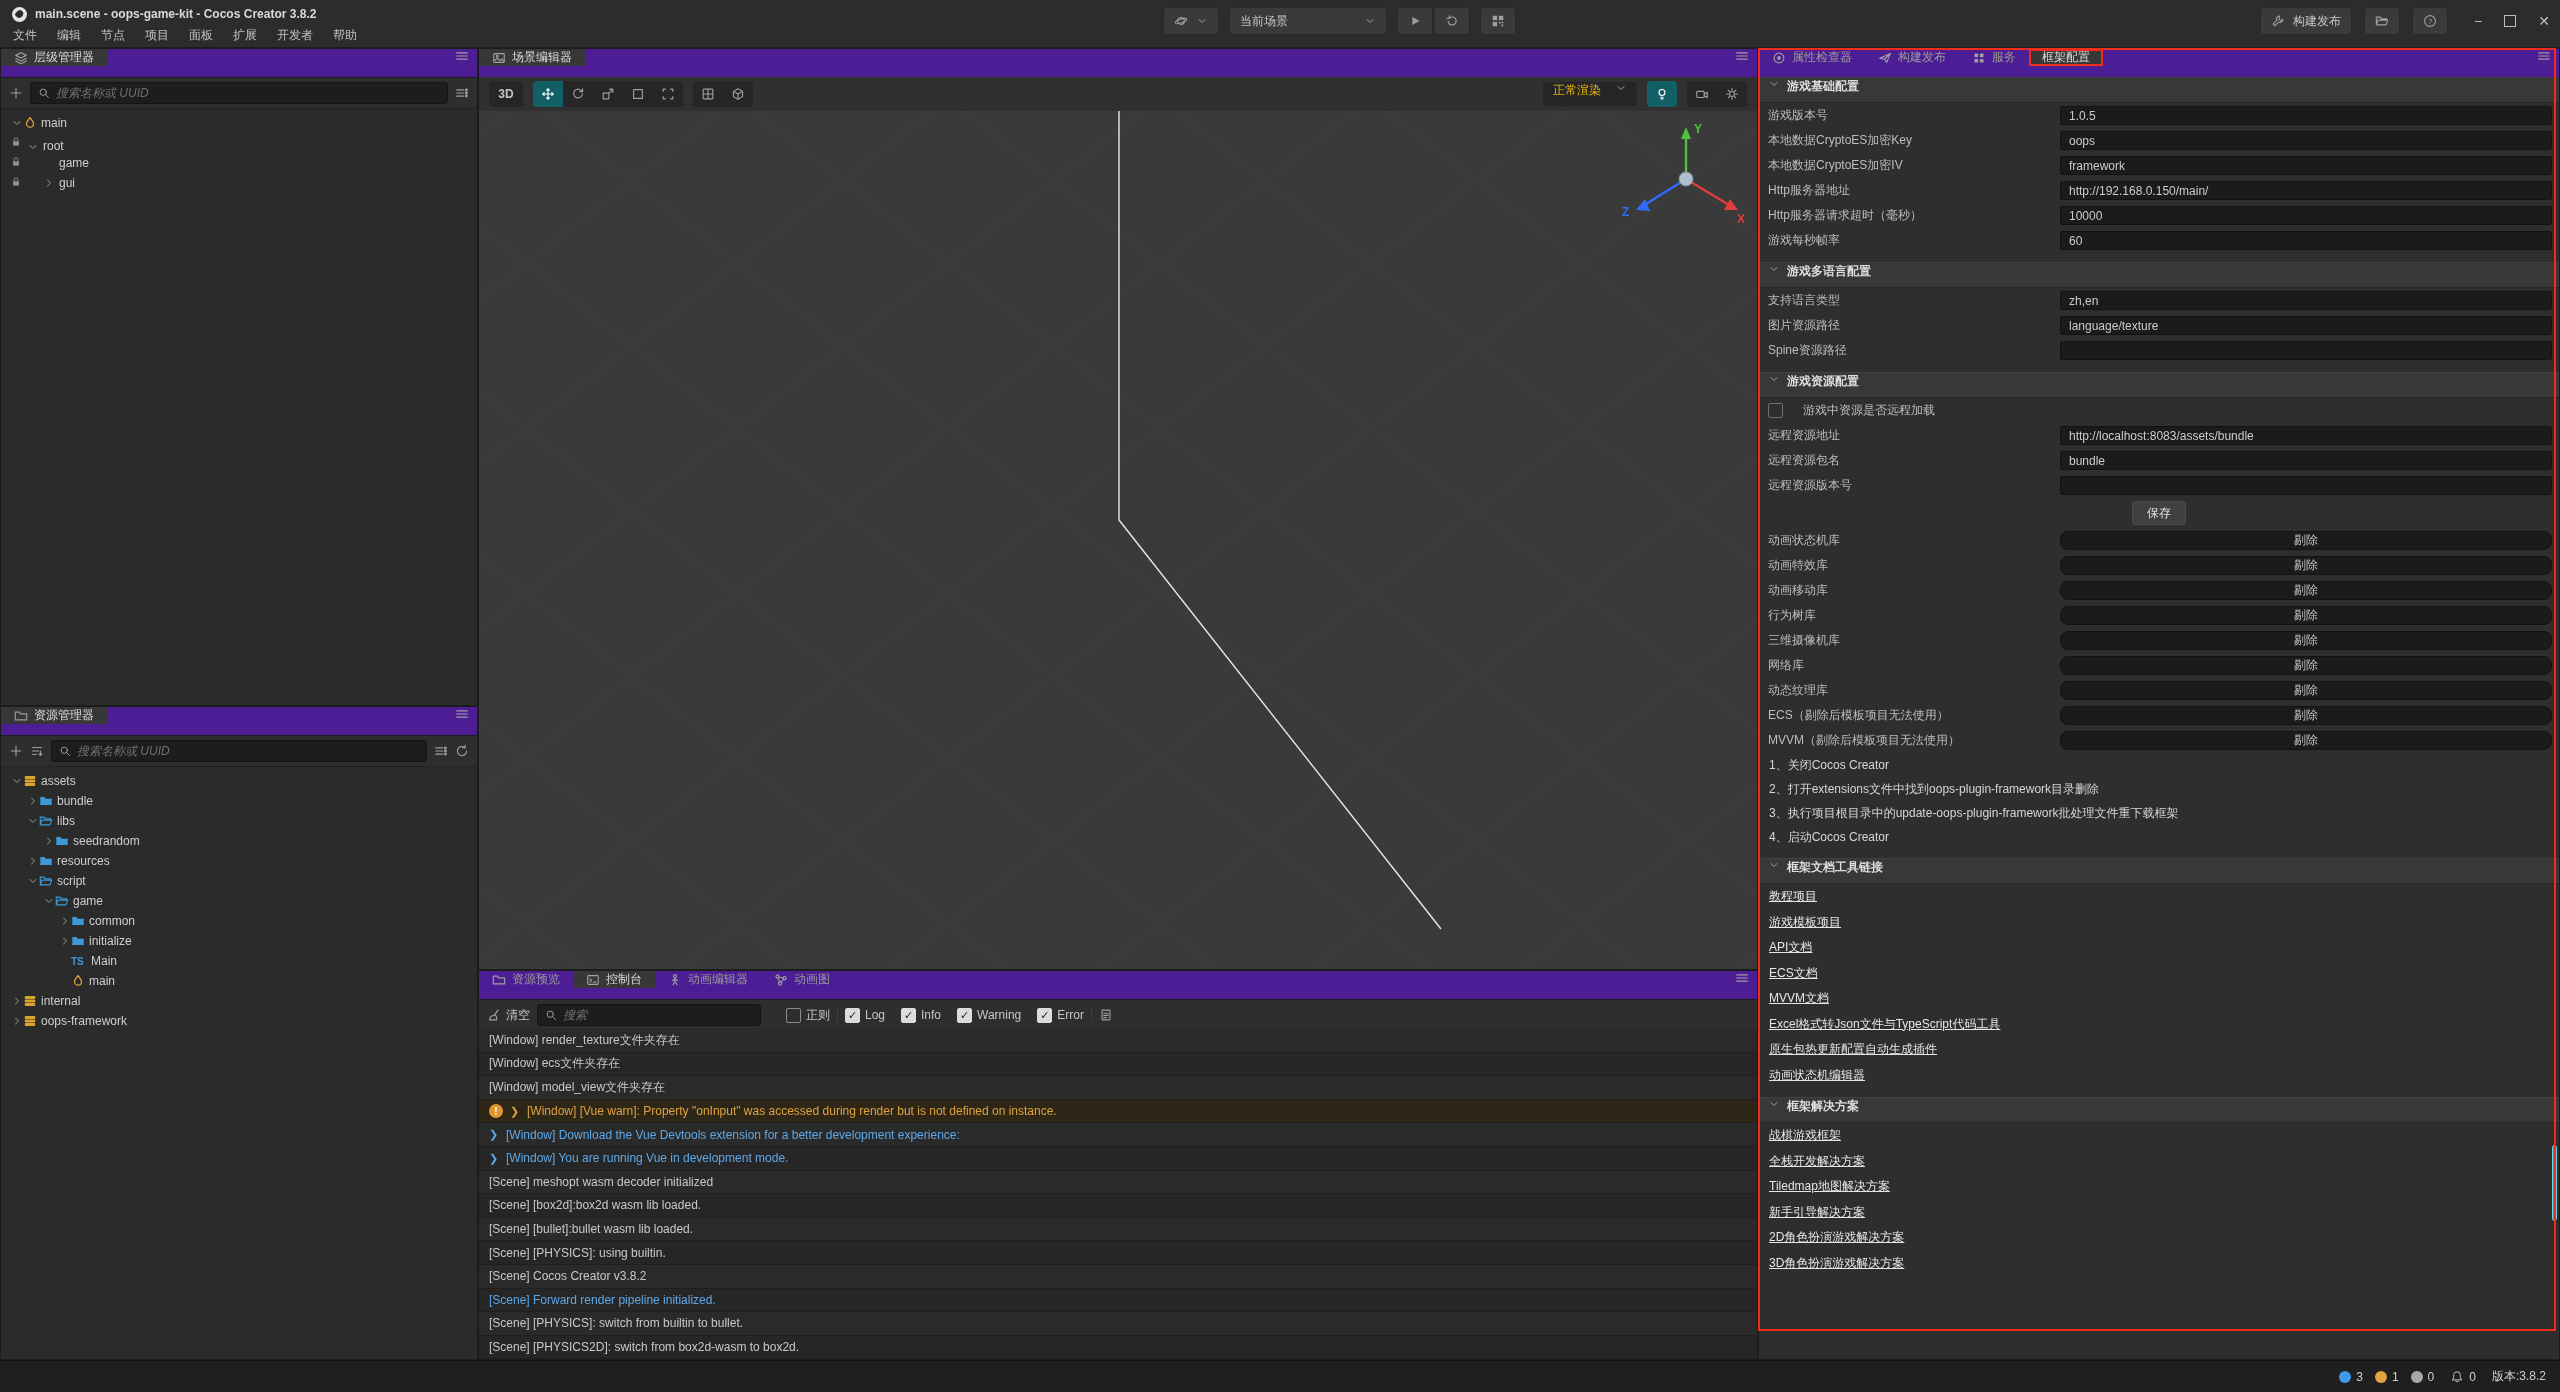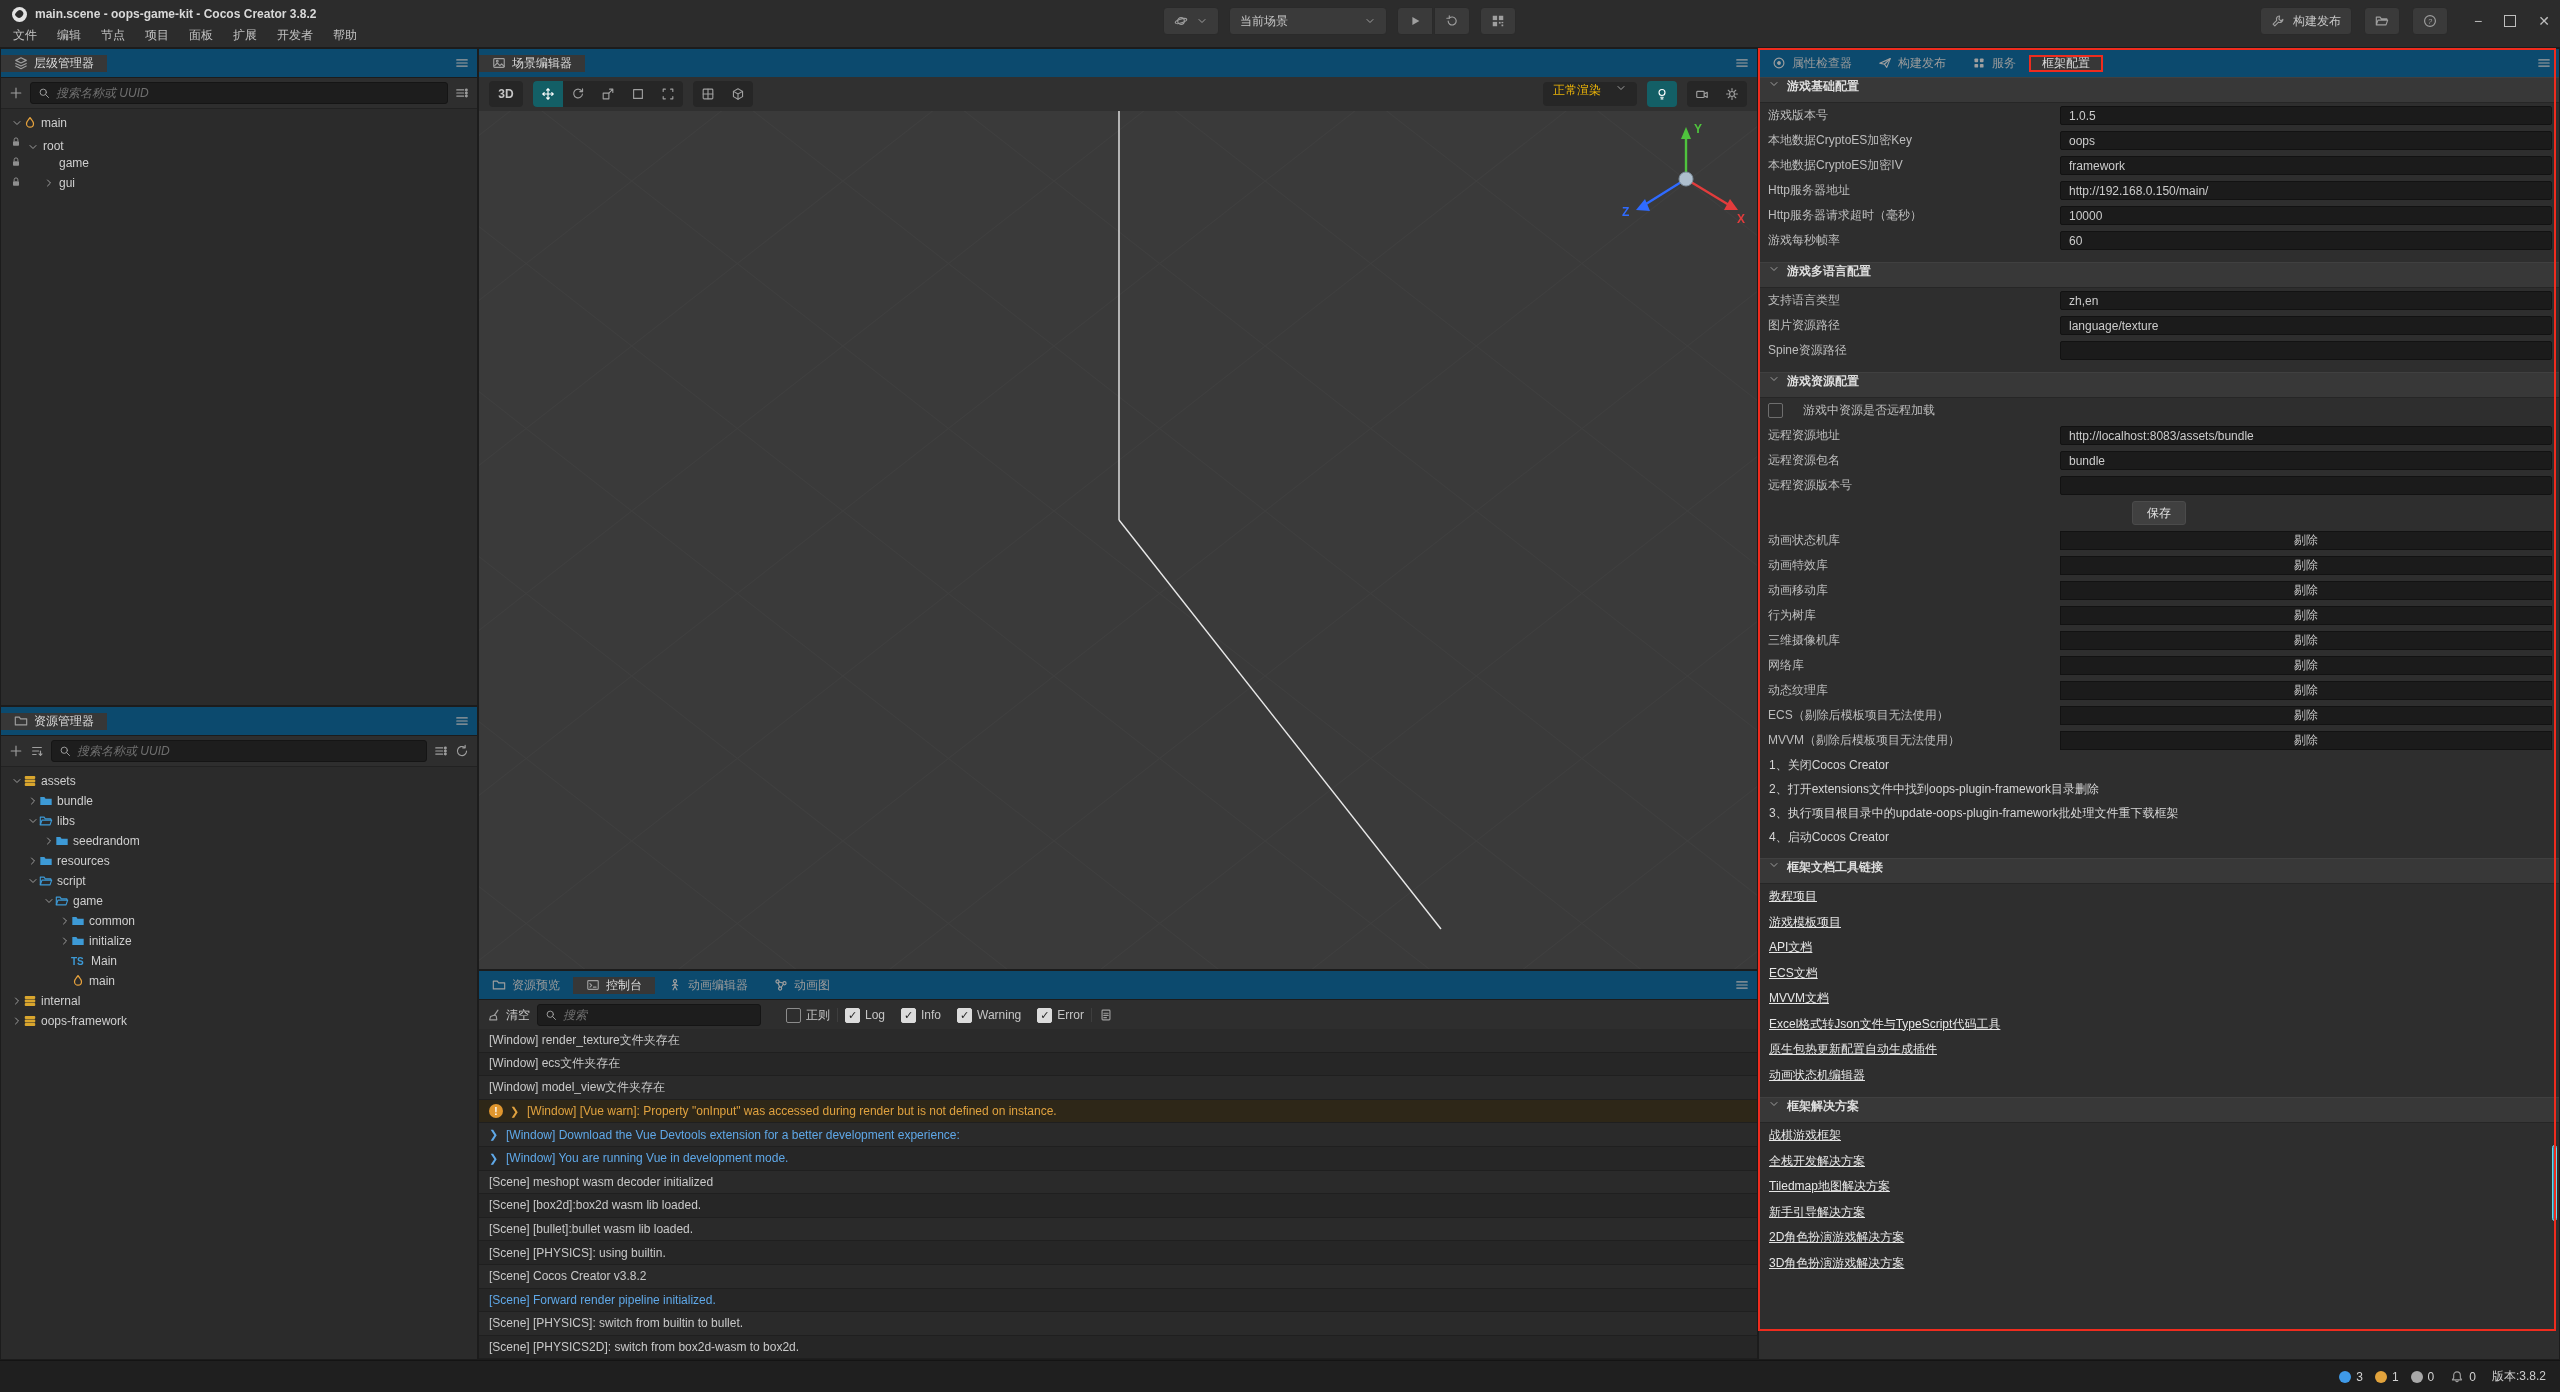--- a/index.html
+++ b/index.html
@@ -29,21 +29,21 @@
   .tb-group{display:flex;gap:1px}
   .tb-group .tb-btn{border-radius:0}
   .tb-group .tb-btn:first-child{border-radius:4px 0 0 4px}
   .tb-group .tb-btn:last-child{border-radius:0 4px 4px 0}
   .tb-right{position:absolute;right:10px;top:7px;display:flex;align-items:center;gap:12px}
   .winctl{display:flex;align-items:center;gap:22px;margin-left:14px;color:#bdbdbd;font-size:14px}
   .winctl span{cursor:default}
   .maxbox{width:10px;height:10px;border:1.4px solid #bdbdbd;display:inline-block}
 
   
-  .tabbar{height:28px;background:#0c4a6e;display:flex;align-items:center;border-bottom:1px solid #1c1c1c}
+  .tabbar{height:28px;background:#4c1d95;display:flex;align-items:flex-start;border-bottom:1px solid #1c1c1c}
   .tab{display:flex;align-items:center;gap:6px;padding:0 13px;color:#9a9a9a;position:relative}
   .tab.active{background:#373737;color:#dcdcdc}
   .tab.red-hl{outline:2px solid #ef2c1e;outline-offset:-2px}
   .bar-right{margin-left:auto;display:flex;align-items:center;padding:0 8px}
   .toolbar{height:30px;display:flex;align-items:center;gap:7px;padding:0 8px;background:#2e2e2e;border-bottom:1px solid #222}
   .searchbox{flex:1;height:20px;background:#1d1d1d;border:1px solid #151515;border-radius:3px;display:flex;align-items:center;gap:6px;padding:0 7px;color:#7c7c7c}
   .searchbox .ph{font-style:italic;color:#6f6f6f}
   .vsep{width:1px;height:14px;background:#3e3e3e;flex:none}
 
   
@@ -76,21 +76,21 @@
   .log-row .exp{color:inherit;font-size:11px;width:10px;flex:none}
   .warn-badge{width:14px;height:14px;border-radius:50%;background:#e0962e;color:#fff;font-weight:bold;font-size:10px;display:inline-flex;align-items:center;justify-content:center;flex:none}
 
   
   #insp-body{position:absolute;left:0;top:28px;right:0;bottom:0;background:#2e2e2e;overflow:hidden}
   .sec-h{height:24px;background:#383838;display:flex;align-items:flex-start;gap:7px;padding:0 9px;color:#dedede;font-weight:bold;border-top:1px solid #404040;border-bottom:1px solid #262626;margin-top:9px}
   .sec-h:first-child{margin-top:0}
   .f-row{display:flex;align-items:center;height:25px;padding:0 7px 0 9px;gap:16px}
   .f-label{width:276px;flex:none;color:#bdbdbd;white-space:nowrap;overflow:hidden}
   .f-input{flex:1;height:19px;background:#1b1b1b;border:1px solid #121212;border-radius:2px;color:#cccccc;display:flex;align-items:center;padding:0 8px;box-sizing:border-box}
-  .f-btn{flex:1;height:19px;background:#1b1b1b;border:1px solid #121212;border-radius:0;color:#c6c6c6;display:flex;align-items:center;justify-content:center;box-sizing:border-box}
+  .f-btn{flex:1;height:19px;background:#1b1b1b;border:1px solid #121212;border-radius:8px;color:#c6c6c6;display:flex;align-items:center;justify-content:center;box-sizing:border-box}
   .note-line{height:24px;display:flex;align-items:center;padding:0 10px;color:#d6d6d6}
   .link-row{height:25.5px;display:flex;align-items:center;padding:0 10px}
   .link-row a{color:#e6e6e6;text-decoration:underline;cursor:pointer}
   .save-row{height:30px;display:flex;align-items:center;justify-content:center}
   .save-btn{height:22px;padding:0 14px;background:#404040;border:1px solid #4b4b4b;border-radius:3px;color:#e2e2e2;display:flex;align-items:center}
   #red-overlay{position:absolute;left:1758px;top:48px;width:798px;height:1283px;border:2px solid #ef2c1e;box-sizing:border-box;pointer-events:none;z-index:50}
   #insp-scroll{position:absolute;right:2px;top:1096px;width:5px;height:76px;border-radius:3px;background:#2e9bb5;border:1px solid #64d7e8;box-sizing:border-box}
 
   
   #statusbar{position:absolute;left:0;top:1360px;width:2560px;height:32px;background:#1f1f1f;border-top:1px solid #141414;box-sizing:border-box;display:flex;align-items:center}

